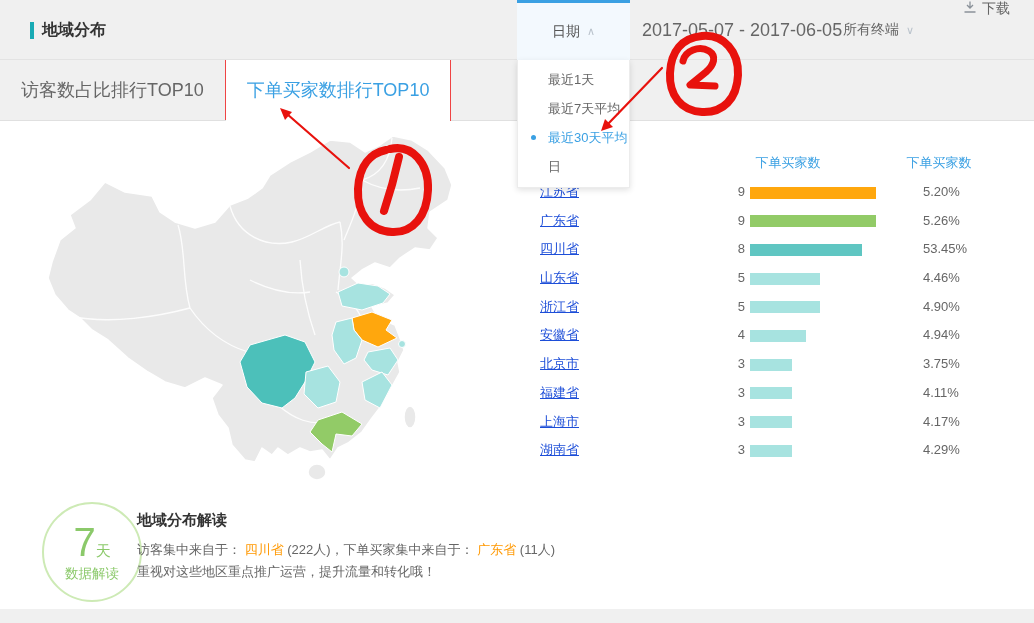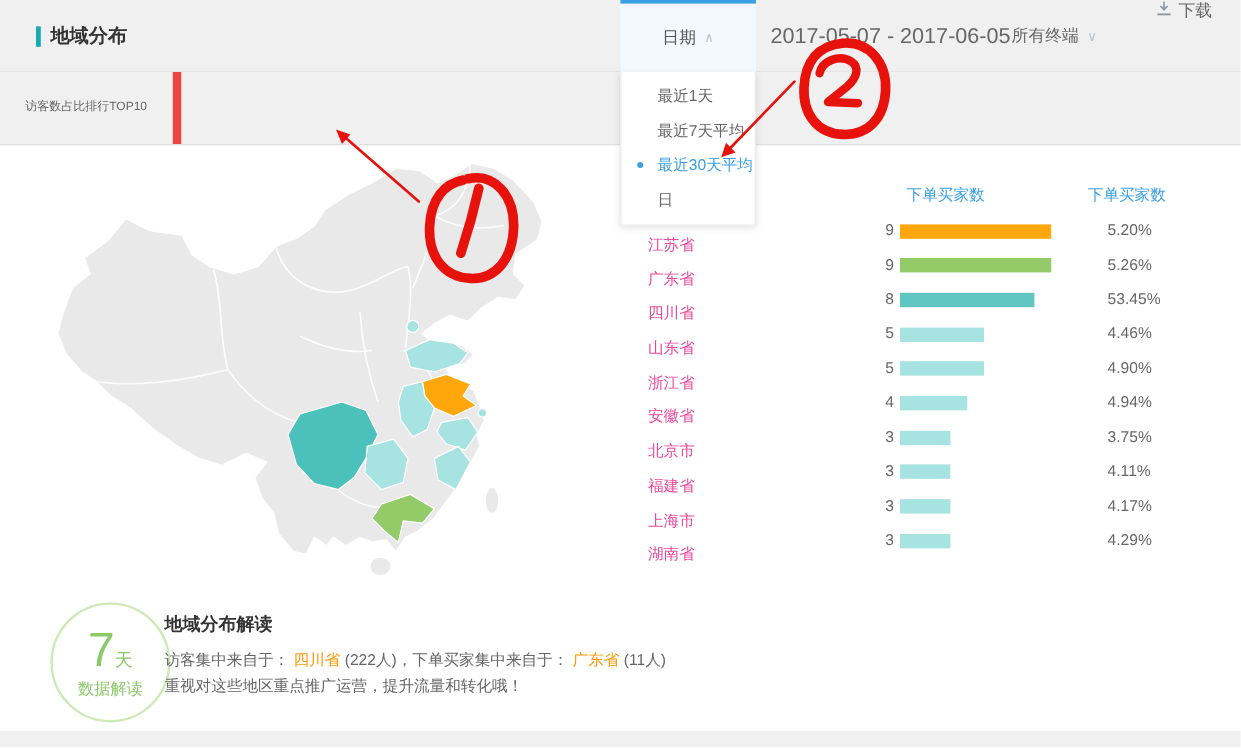--- a/index.html
+++ b/index.html
@@ -17,39 +17,39 @@
   .caret{color:#b9c2cb;font-size:11px;margin-left:7px;}
   .date-range{position:absolute;left:642px;top:0;height:60px;line-height:60px;font-size:18px;color:#666;}
   .terminal{position:absolute;left:843px;top:0;height:60px;display:flex;align-items:center;
             font-size:14px;color:#666;cursor:pointer;}
   .download{position:absolute;left:963px;top:0;height:60px;display:flex;align-items:flex-start;
             font-size:14px;color:#666;cursor:pointer;}
   .download svg{margin-right:5px;display:block;}
   
   .tabbar{position:absolute;left:0;top:60px;width:1034px;height:61px;background:#f0f0f0;
           border-bottom:1px solid #e0e0e0;box-sizing:border-box;display:flex;}
-  .tab{height:60px;line-height:60px;padding:0 21px;font-size:10px;color:#666;cursor:pointer;
-       border-right:7px solid #ef4444;box-sizing:border-box;white-space:nowrap;text-align:right;}
+  .tab{height:60px;line-height:60px;padding:0 21px;font-size:18px;color:#666;cursor:pointer;
+       border-right:1px solid #ef4444;box-sizing:border-box;white-space:nowrap;text-align:right;}
   .tab.active{background:#fff;color:var(--blue,#3aa0e3);height:61px;position:relative;z-index:2;}
   
   .menu{position:absolute;left:517px;top:60px;width:113px;box-sizing:border-box;background:#fff;
         border:1px solid #ececec;border-top:none;box-shadow:0 2px 6px rgba(0,0,0,.12);z-index:30;padding:5px 0 6px;}
   .menu-item{position:relative;height:29px;line-height:29px;padding-left:30px;font-size:13px;color:#666;cursor:pointer;}
   .menu-item.selected{color:var(--blue,#3aa0e3);}
   .menu-item .dot{position:absolute;left:13px;top:12px;width:5px;height:5px;border-radius:50%;
                   background:var(--blue,#3aa0e3);}
   
   .map{position:absolute;left:40px;top:130px;z-index:1;}
   
   .col-head{position:absolute;top:154px;width:110px;text-align:center;font-size:13px;color:var(--blue,#3aa0e3);}
   .col-head.buyers{left:733px;}
   .col-head.conv{left:884px;}
   .rows{position:absolute;left:540px;top:178px;width:470px;}
   .crow{position:relative;width:470px;height:28.7px;}
-  .crow .lbl{position:absolute;left:0;top:12px;height:28.7px;line-height:28.7px;font-size:13px;color:#ec4899;}
+  .crow .lbl{position:absolute;left:0;top:0;height:28.7px;line-height:28.7px;font-size:13px;color:#1d4ed8;text-decoration:underline;}
   .crow .num{position:absolute;left:0;top:0;width:205px;text-align:right;height:28.7px;line-height:28.7px;
              font-size:13px;color:#666;}
   .crow .bar{position:absolute;left:210px;top:8.5px;height:12px;}
   .crow .pct{position:absolute;left:383px;top:0;height:28.7px;line-height:28.7px;font-size:13px;color:#666;}
   
   .badge{position:absolute;left:42px;top:502px;width:100px;height:100px;border:2px solid #cdeab5;
          border-radius:50%;box-sizing:border-box;display:flex;flex-direction:column;align-items:center;
          justify-content:center;color:var(--green,#8bc96a);background:#fff;}
   .badge .b1{line-height:1;font-weight:300;}
   .badge .b1 .big{font-size:40px;}
@@ -86,20 +86,21 @@
     <div class="download">
       <svg width="14" height="14" viewBox="0 0 14 14">
         <path d="M7 1.5 v6 M4 5 l3 3 3-3 M1.5 12 h11" stroke="#8a9199" stroke-width="1.3" fill="none"></path>
       </svg>
       <span>下载</span>
     </div>
   </div>
 
   <div class="tabbar" id="tabbar">
       <div class="tab">访客数占比排行TOP10</div>
+      <div class="tab active">下单买家数排行TOP10</div>
     </div>
 
   <div class="menu" id="menu">
       <div class="menu-item">最近1天</div>
       <div class="menu-item">最近7天平均</div>
       <div class="menu-item selected"><span class="dot"></span>最近30天平均</div>
       <div class="menu-item">日</div>
     </div>
 
   <svg class="map" width="470" height="355" viewBox="0 0 470 355">

